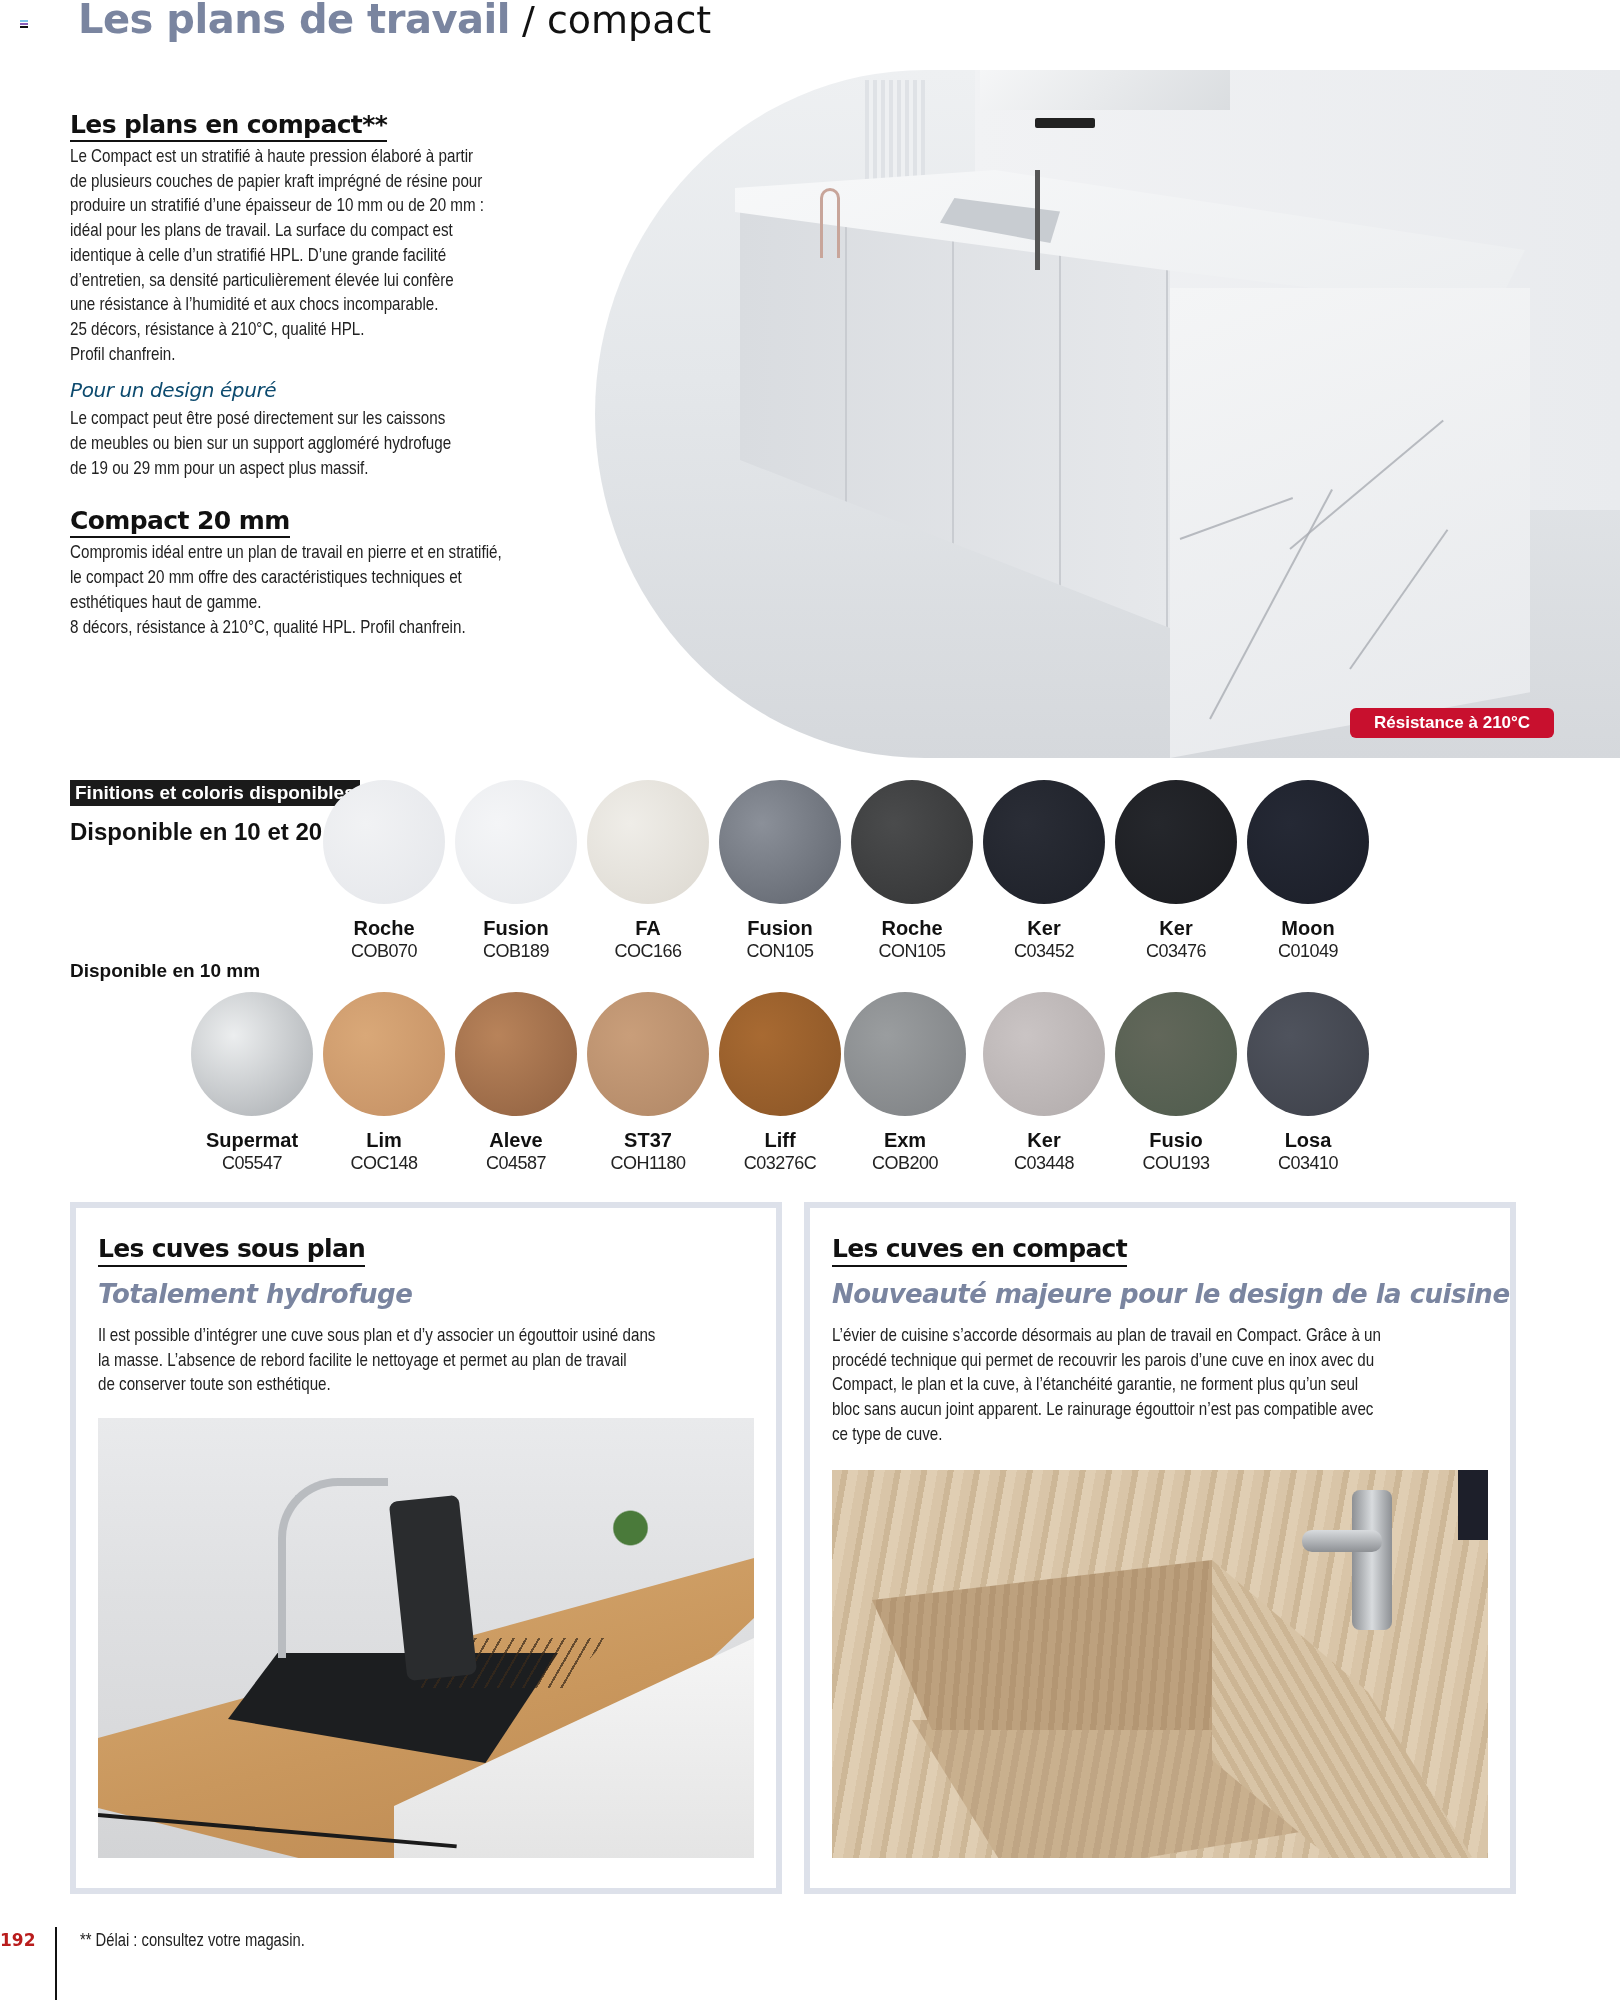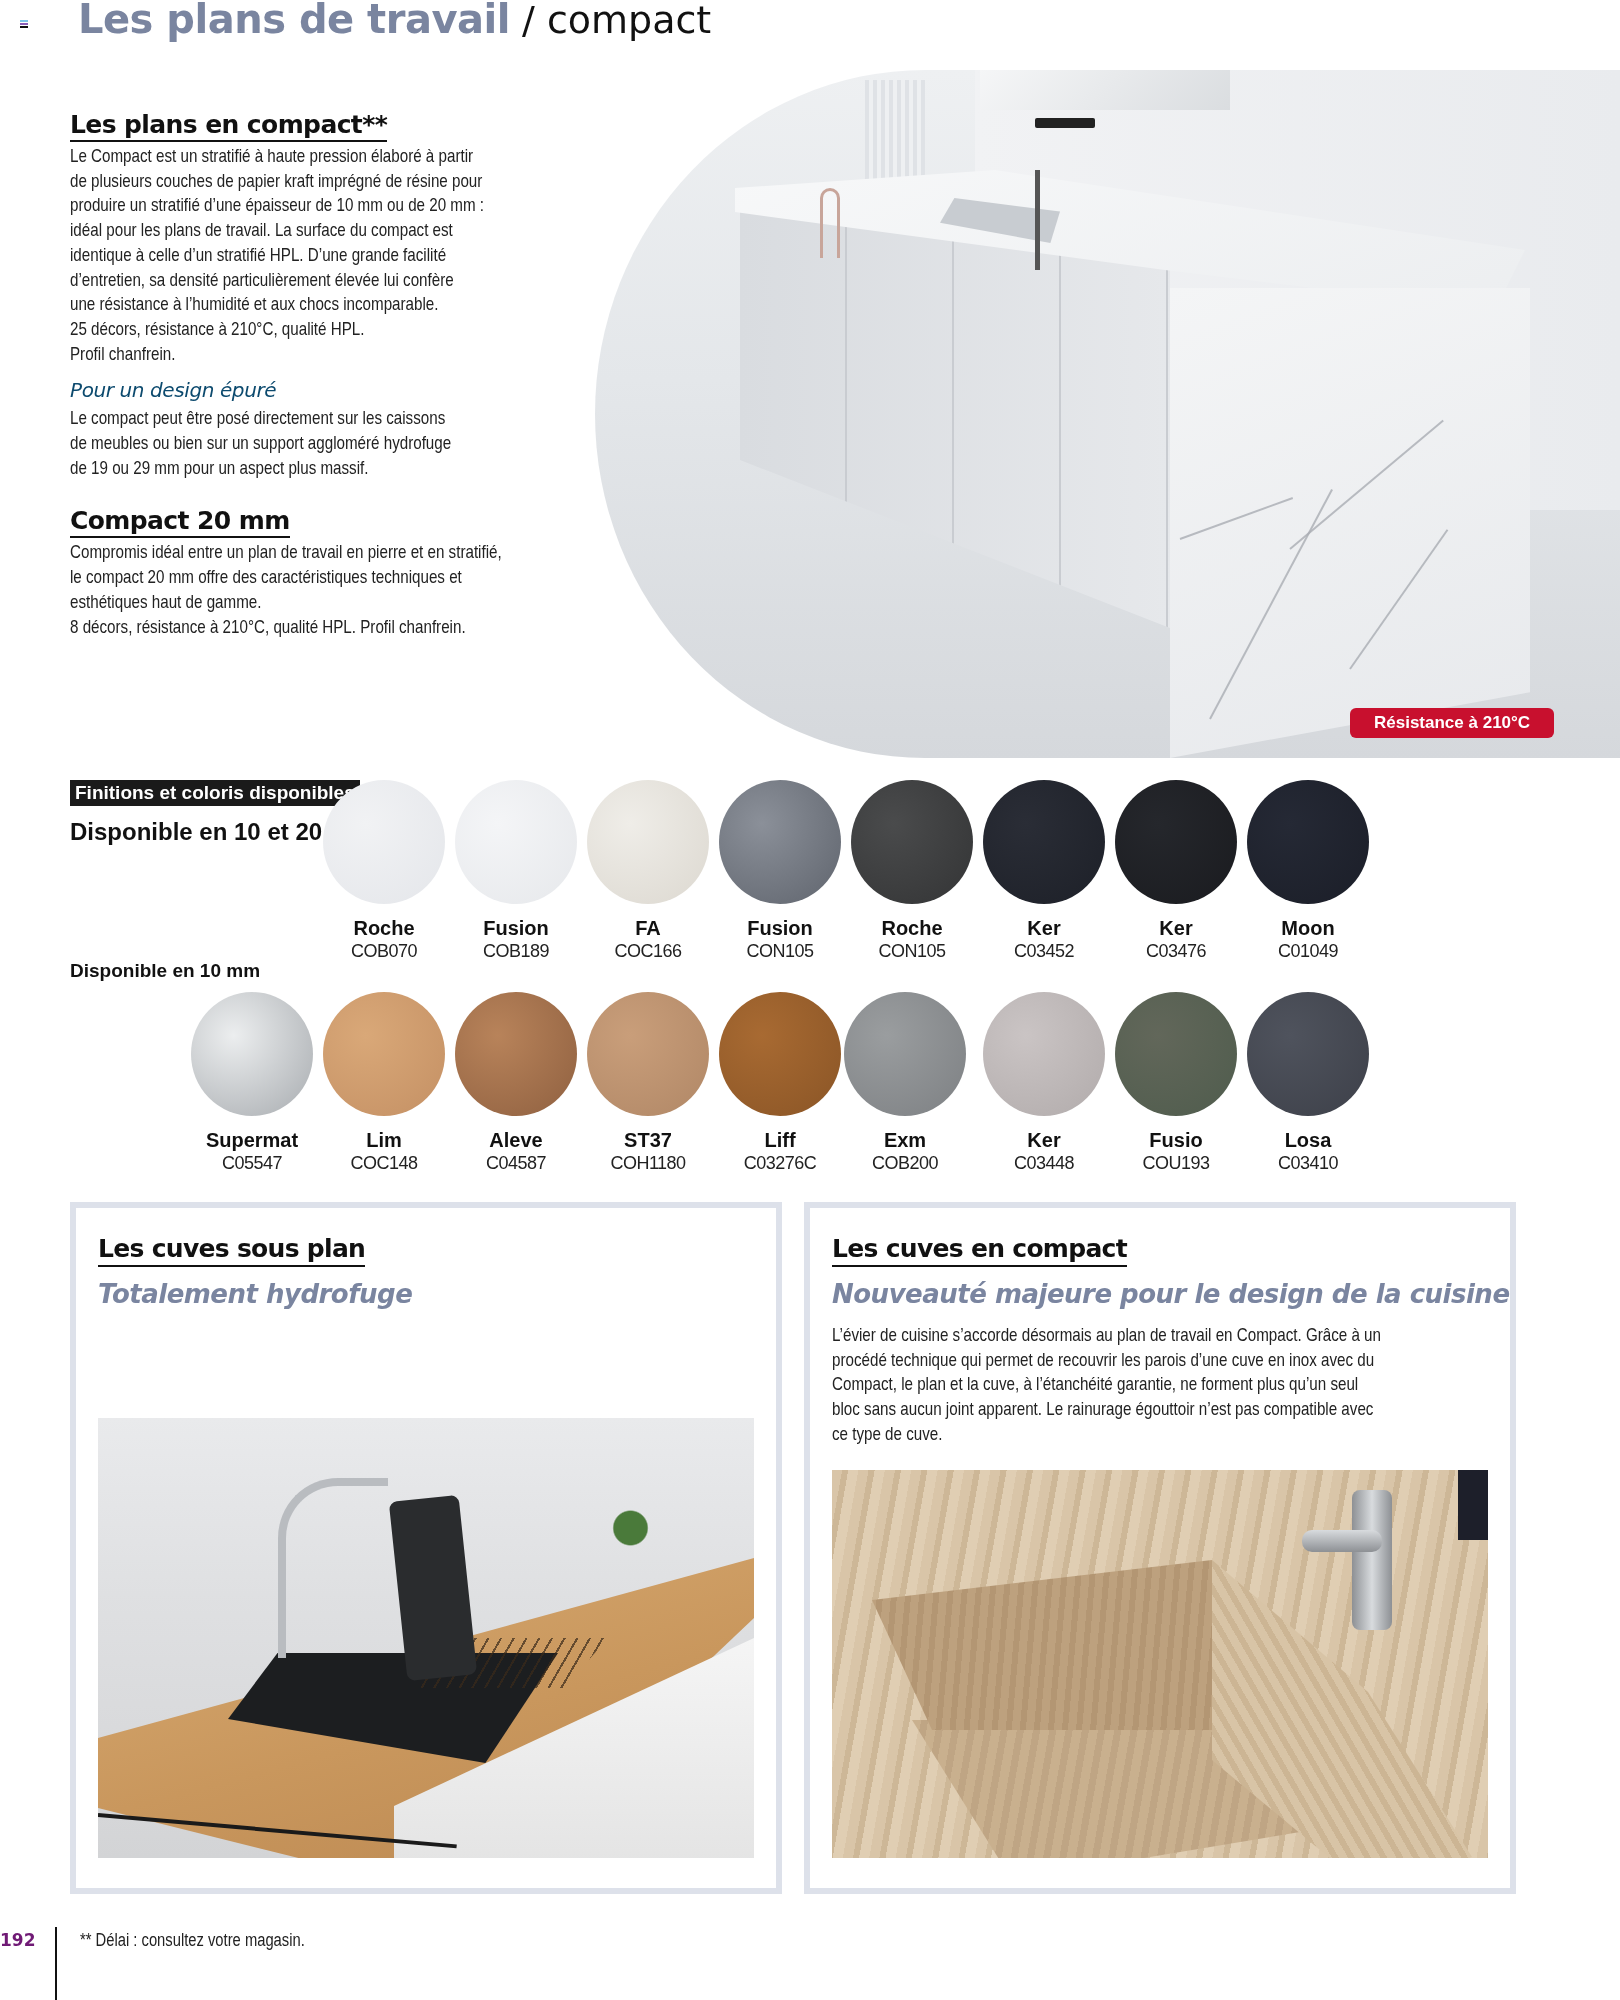--- a/index.html
+++ b/index.html
@@ -75,21 +75,21 @@
   
   .k2 { background: repeating-linear-gradient(100deg, #d9c5a8 0 10px, #cdb797 10px 16px, #e0ceb3 16px 26px); }
   .k2-sink-back { position: absolute; left: 40px; top: 90px; width: 340px; height: 170px; background: repeating-linear-gradient(95deg, #bda17e 0 8px, #b39673 8px 14px); clip-path: polygon(0 40px, 340px 0, 340px 170px, 60px 170px); }
   .k2-sink-side { position: absolute; left: 380px; top: 90px; width: 260px; height: 330px; background: repeating-linear-gradient(60deg, #d8c4a6 0 8px, #ccb594 8px 14px); clip-path: polygon(0 0, 60% 40%, 100% 90%, 60% 100%, 0 200px); }
   .k2-sink-floor { position: absolute; left: 80px; top: 250px; width: 400px; height: 160px; background: repeating-linear-gradient(100deg, #c9b08e 0 9px, #bfa584 9px 16px); clip-path: polygon(0 0, 300px 0, 400px 110px, 100px 160px); }
   .k2-dark { position: absolute; right: 0; top: 0; width: 30px; height: 70px; background: #1d1f2a; }
   .k2-faucet { position: absolute; left: 520px; top: 20px; width: 40px; height: 140px; background: linear-gradient(90deg, #8d9094, #d8dbde, #8d9094); border-radius: 8px; }
   .k2-handle { position: absolute; left: 470px; top: 60px; width: 80px; height: 22px; background: linear-gradient(180deg, #d8dbde, #8d9094); border-radius: 10px; }
 
   
-  .page-num { left: 0; top: 1930px; font-family: "DejaVu Sans", sans-serif; font-weight: bold; font-size: 17px; color: #701a75; }
+  .page-num { left: 0; top: 1930px; font-family: "DejaVu Sans", sans-serif; font-weight: bold; font-size: 17px; color: #b91c1c; }
   .footer-bar { left: 55px; top: 1927px; width: 2px; height: 73px; background: #111; }
   .footnote { left: 80px; top: 1930px; font-family: "Liberation Sans Narrow", "Liberation Sans", sans-serif; font-size: 18px; color: #222; white-space: nowrap; }
 </style>
 </head>
 <body>
 
 <div class="abs corner-mark">
   <span style="background:#7fc4e8"></span>
   <span style="background:#8b5fb8"></span>
   <span style="background:#111"></span>
@@ -241,20 +241,25 @@
       <div class="disc" style="background: radial-gradient(circle at 35% 35%, rgb(79, 83, 93) 0%, rgb(61, 64, 73) 100%);"></div>
       <div class="name">Losa</div>
       <div class="code">C03410</div>
     </div>
   </div>
 
 <div class="box" style="left:70px;width:712px;">
   <div class="box-inner">
     <div class="box-title">Les cuves sous plan</div>
     <div class="box-sub">Totalement hydrofuge</div>
+    <div class="box-body">
+      <span class="narrow">Il est possible d’intégrer une cuve sous plan et d’y associer un égouttoir usiné dans</span>
+      <span class="narrow">la masse. L’absence de rebord facilite le nettoyage et permet au plan de travail</span>
+      <span class="narrow">de conserver toute son esthétique.</span>
+    </div>
     <div class="box-img k1" style="height:440px;">
       <div class="k1-counter"></div>
       <div class="k1-cab"></div>
       <div class="k1-edge"></div>
       <div class="k1-sink"></div>
       <div class="k1-grooves"></div>
       <div class="k1-faucet"></div>
       <div class="k1-board"></div>
       <div class="k1-plant"></div>
     </div>

